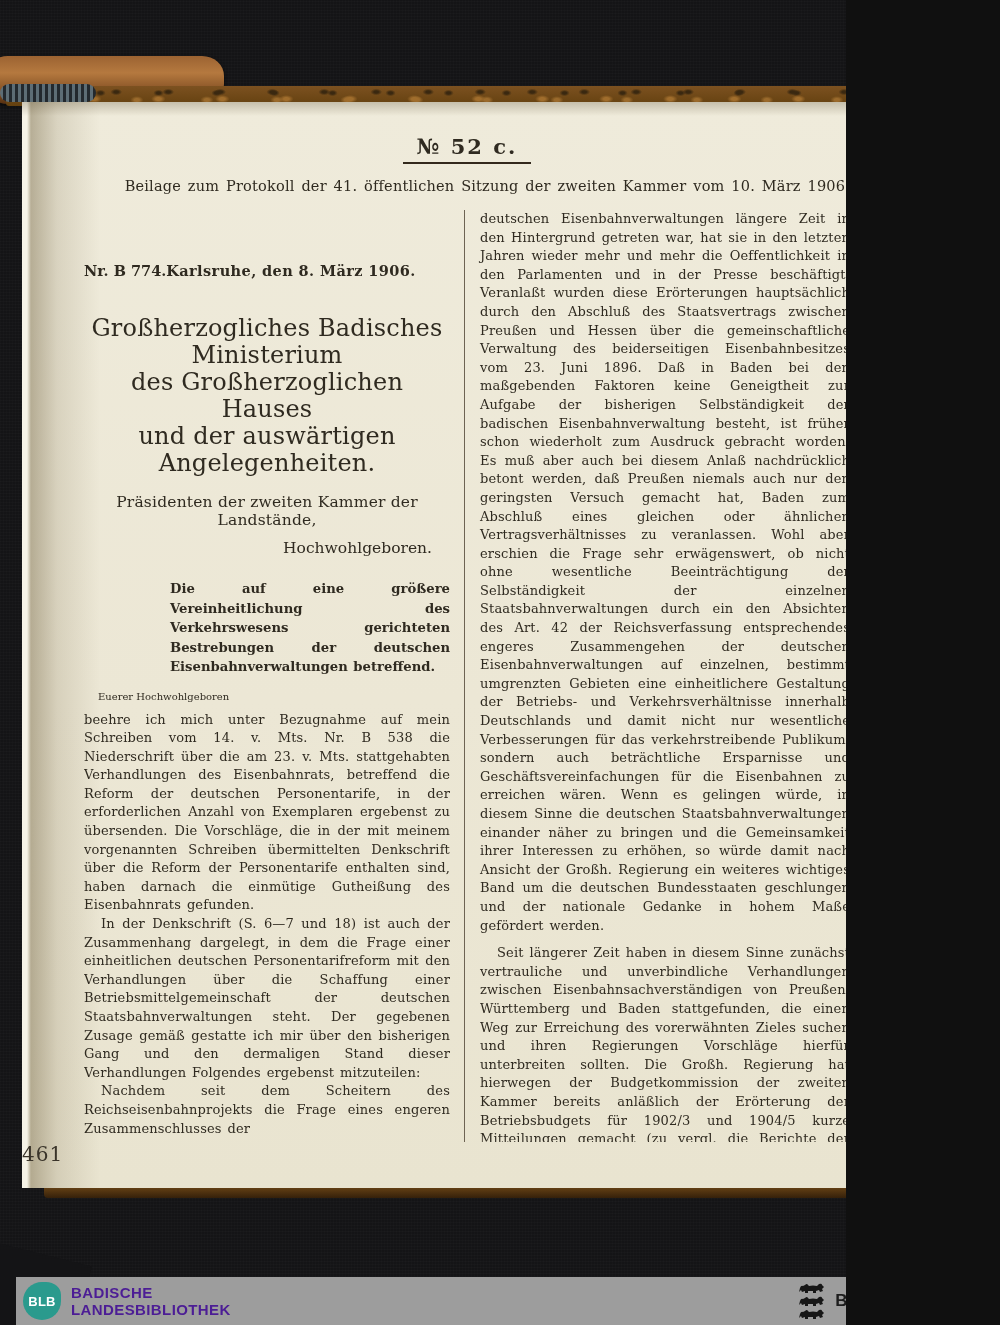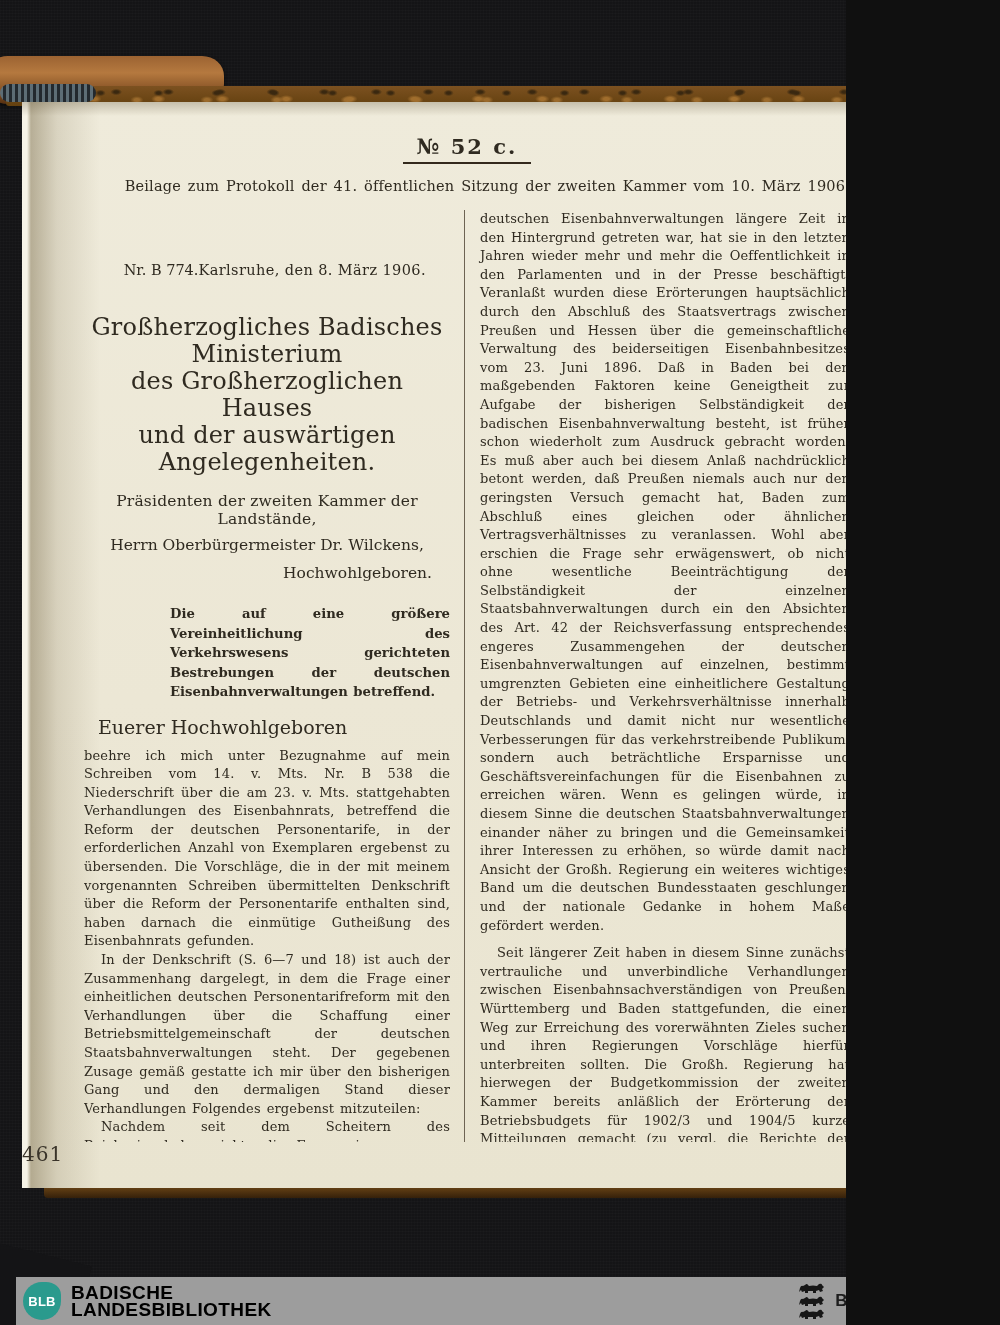--- a/index.html
+++ b/index.html
@@ -51,41 +51,41 @@
   .doc-number{ text-align:center;margin-top:18px;}
   .doc-number span{display:inline-block;font-size:21px;font-weight:bold;letter-spacing:2px;
     border-bottom:2px solid #33291c;padding:0 14px 3px;}
   .header-line{text-align:right;font-size:14.5px;margin-top:14px;letter-spacing:.2px;word-spacing:2px;}
   .columns{display:flex;margin-top:16px;height:932px;overflow:hidden;}
   .col-left{width:366px;padding-right:14px;}
   .v-divider{width:1px;background:#6d6353;}
   .col-right{flex:1;padding-left:15px;}
   .bodytext{font-size:13px;line-height:18.6px;text-align:justify;word-spacing:1.6px;letter-spacing:.15px;margin:0;}
   .indent{text-indent:17px;}
-  .dateline{display:flex;justify-content:flex-end;margin-top:52px;font-size:14.5px;}
+  .dateline{display:flex;justify-content:flex-start;margin-top:52px;font-size:14.5px;font-weight:bold;}
   .dateline .place{margin-right:24px;letter-spacing:.4px;}
   .ministry{margin-top:36px;text-align:center;font-size:24px;line-height:27px;letter-spacing:.2px;}
   .an-den{margin-top:30px;text-align:center;font-size:14.5px;}
   .addr1{margin-top:16px;text-align:center;font-size:15.5px;letter-spacing:.2px;}
   .addr2{margin-top:8px;text-align:center;font-size:15.5px;}
   .addr3{margin-top:10px;text-align:right;padding-right:18px;font-size:15.5px;}
   .subject{margin:22px 0 0 86px;width:280px;font-weight:bold;font-size:13.2px;line-height:19.5px;
     text-align:justify;word-spacing:1px;}
-  .salutation{margin-top:14px;font-size:19px;text-indent:14px;}
+  .salutation{margin-top:14px;font-size:10px;text-indent:14px;}
   .p-gap{margin-top:9px;}
   .page-number{position:absolute;left:0;width:100%;top:1040px;text-align:left;font-size:20px;color:#3a342a;letter-spacing:1px;}
   
   .footer{position:absolute;left:16px;top:1277px;width:1000px;height:48px;background:#9d9d9d;
     display:flex;align-items:center;justify-content:space-between;
     font-family:"Liberation Sans", sans-serif;}
   .footer-left{display:flex;align-items:center;margin-left:7px;}
   .blb-logo{width:38px;height:38px;border-radius:19px 15px 19px 19px / 19px 13px 19px 19px;
     display:flex;align-items:center;justify-content:center;
     color:#fff;font-weight:bold;font-size:13px;letter-spacing:.3px;}
-  .lib-name{margin-left:10px;font-weight:bold;font-size:19px;line-height:17px;color:#000000;letter-spacing:.4px;}
+  .lib-name{margin-left:10px;font-weight:bold;font-size:15px;line-height:17px;color:#4c1d95;letter-spacing:.4px;}
   .footer-right{display:flex;align-items:center;margin-right:14px;}
   .coat{margin-right:10px;}
   .state-name{font-size:17px;font-weight:600;color:#1d1d1d;letter-spacing:.2px;}
 </style>
 </head>
 <body>
 
 <div class="scene">
   <div class="cloth"></div>
   <div class="spine-knob"></div>
@@ -112,21 +112,20 @@
             <span class="place">Karlsruhe, den 8. März 1906.</span>
           </div>
 
           <div class="ministry">
             <div>Großherzogliches Badisches Ministerium</div>
             <div>des Großherzoglichen Hauses</div>
             <div>und der auswärtigen Angelegenheiten.</div>
           </div>
 
           <div class="addr1">Präsidenten der zweiten Kammer der Landstände,</div>
-          <div class="addr2">Herrn Oberbürgermeister Dr. Wilckens,</div>
           <div class="addr3">Hochwohlgeboren.</div>
 
           <div class="subject">Die auf eine größere Vereinheitlichung des Verkehrswesens gerichteten Bestrebungen der deutschen Eisenbahnverwaltungen betreffend.</div>
 
           <div class="salutation">Euerer Hochwohlgeboren</div>
 
           <p class="bodytext p-gap">beehre ich mich unter Bezugnahme auf mein Schreiben vom 14. v. Mts. Nr. B 538 die Niederschrift über die am 23. v. Mts. stattgehabten Verhandlungen des Eisenbahnrats, betreffend die Reform der deutschen Personentarife, in der erforderlichen Anzahl von Exemplaren ergebenst zu übersenden. Die Vorschläge, die in der mit meinem vorgenannten Schreiben übermittelten Denkschrift über die Reform der Personentarife enthalten sind, haben darnach die einmütige Gutheißung des Eisenbahnrats gefunden.</p>
           <p class="bodytext indent">In der Denkschrift (S. 6—7 und 18) ist auch der Zusammenhang dargelegt, in dem die Frage einer einheitlichen deutschen Personentarifreform mit den Verhandlungen über die Schaffung einer Betriebsmittelgemeinschaft der deutschen Staatsbahnverwaltungen steht. Der gegebenen Zusage gemäß gestatte ich mir über den bisherigen Gang und den dermaligen Stand dieser Verhandlungen Folgendes ergebenst mitzuteilen:</p>
           <p class="bodytext indent">Nachdem seit dem Scheitern des Reichseisenbahnprojekts die Frage eines engeren Zusammenschlusses der</p>
         </div>

